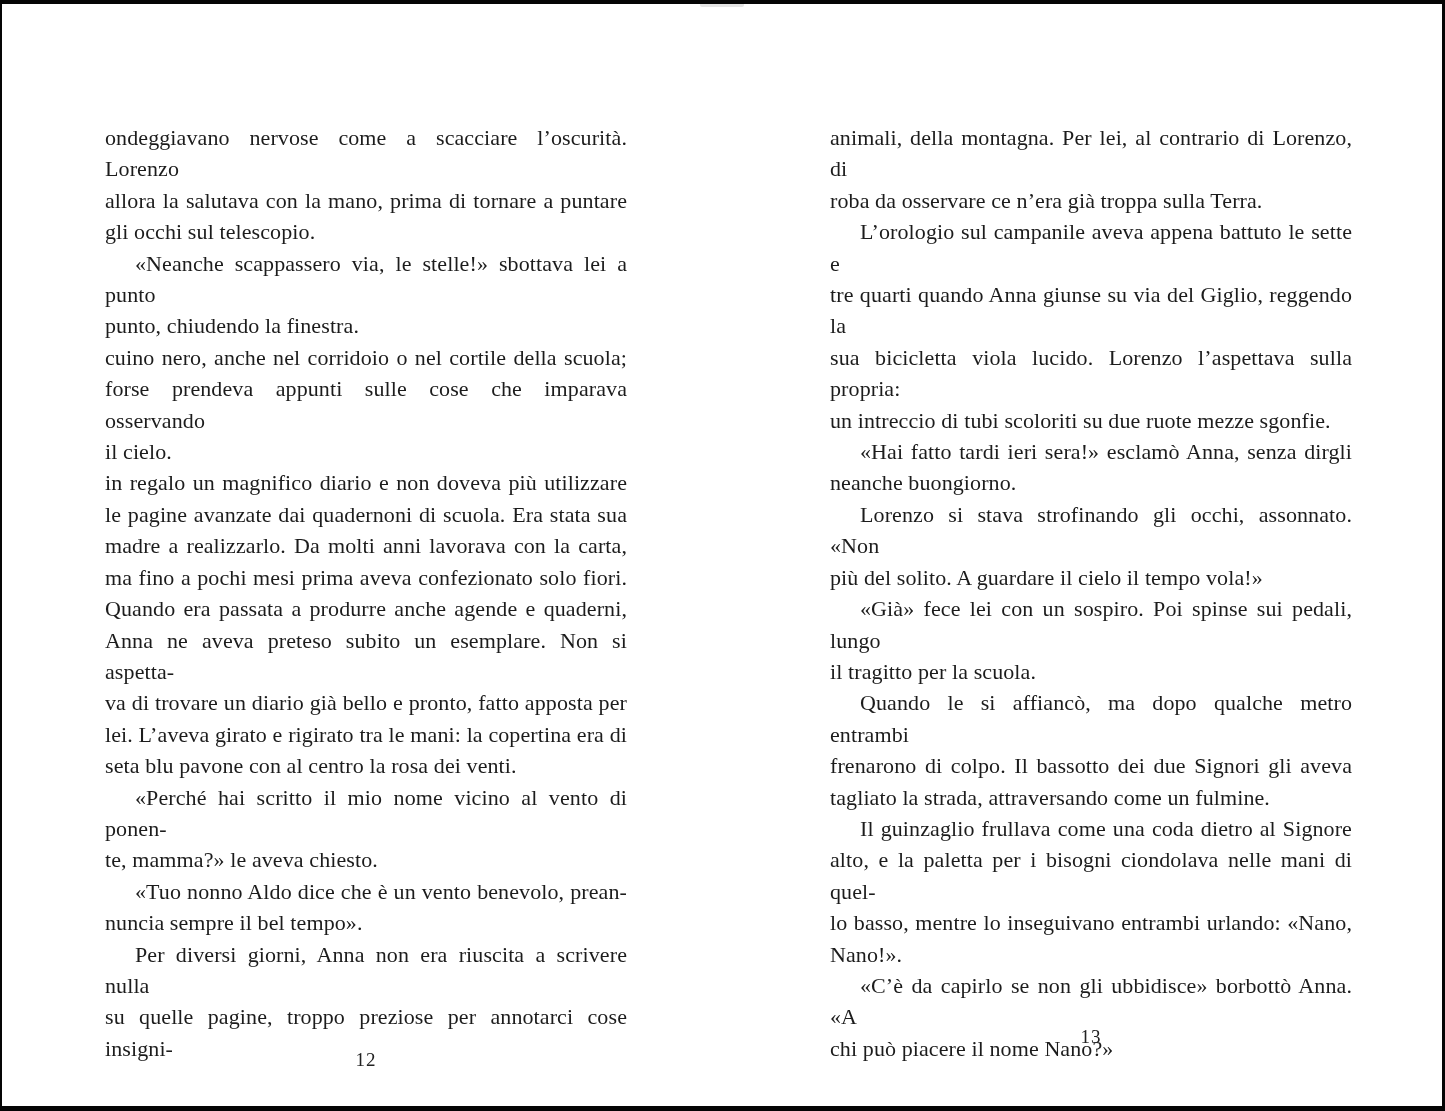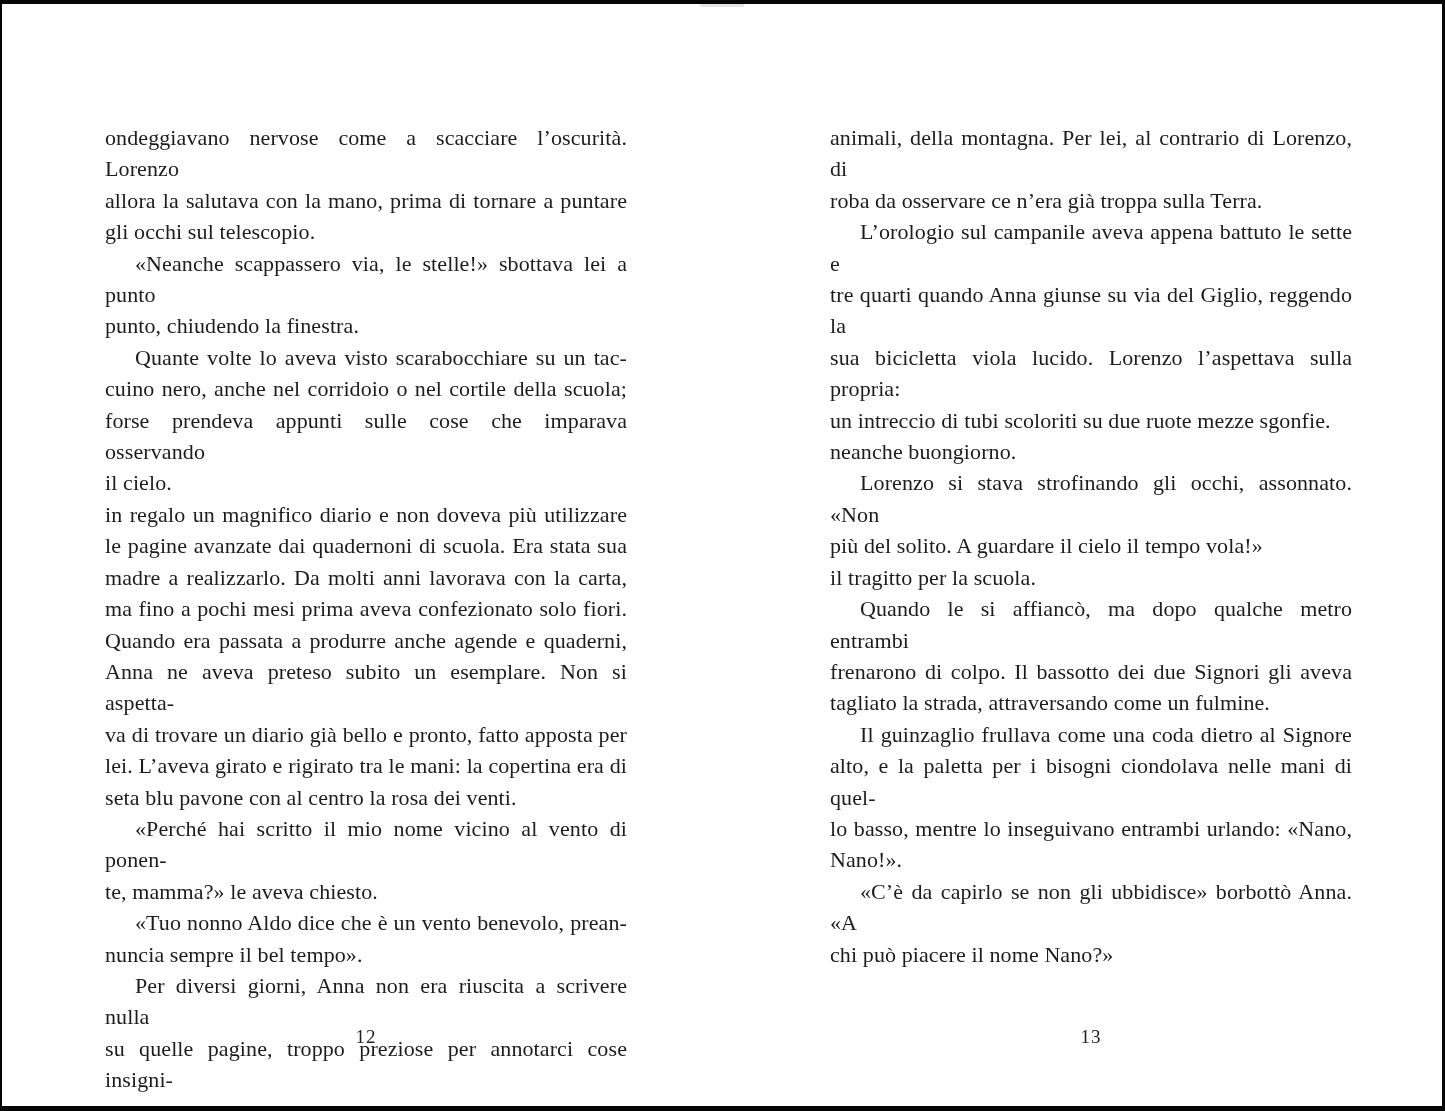--- a/index.html
+++ b/index.html
@@ -50,35 +50,34 @@
   .line.indent { text-indent: 30px; }
   .pagenum {
     position: absolute;
     top: 1026px;
     width: 522px;
     text-align: center;
     font-size: 19px;
     letter-spacing: 1px;
     color: #222222;
   }
-  .pagenum.left  { left: 105px; }
+  .pagenum.left  { left: 105px; margin-top: 23px; }
   .pagenum.right { left: 830px; }
 </style>
 </head>
 <body>
 
 <div class="smudge"></div>
 
 <div class="text-col left" id="left-lines">
     <div class="line">ondeggiavano nervose come a scacciare l’oscurità. Lorenzo</div>
     <div class="line">allora la salutava con la mano, prima di tornare a puntare</div>
     <div class="line pend">gli occhi sul telescopio.</div>
     <div class="line indent">«Neanche scappassero via, le stelle!» sbottava lei a punto</div>
     <div class="line pend">punto, chiudendo la finestra.</div>
-    <div class="line indent">Quante volte lo aveva visto scarabocchiare su un tac-</div>
     <div class="line">cuino nero, anche nel corridoio o nel cortile della scuola;</div>
     <div class="line">forse prendeva appunti sulle cose che imparava osservando</div>
     <div class="line pend">il cielo.</div>
     <div class="line">in regalo un magnifico diario e non doveva più utilizzare</div>
     <div class="line">le pagine avanzate dai quadernoni di scuola. Era stata sua</div>
     <div class="line">madre a realizzarlo. Da molti anni lavorava con la carta,</div>
     <div class="line">ma fino a pochi mesi prima aveva confezionato solo fiori.</div>
     <div class="line">Quando era passata a produrre anche agende e quaderni,</div>
     <div class="line">Anna ne aveva preteso subito un esemplare. Non si aspetta-</div>
     <div class="line">va di trovare un diario già bello e pronto, fatto apposta per</div>
@@ -92,23 +91,25 @@
     <div class="line">su quelle pagine, troppo preziose per annotarci cose insigni-</div>
   </div>
 
 <div class="text-col right" id="right-lines">
     <div class="line">animali, della montagna. Per lei, al contrario di Lorenzo, di</div>
     <div class="line pend">roba da osservare ce n’era già troppa sulla Terra.</div>
     <div class="line indent">L’orologio sul campanile aveva appena battuto le sette e</div>
     <div class="line">tre quarti quando Anna giunse su via del Giglio, reggendo la</div>
     <div class="line">sua bicicletta viola lucido. Lorenzo l’aspettava sulla propria:</div>
     <div class="line pend">un intreccio di tubi scoloriti su due ruote mezze sgonfie.</div>
+    <div class="line indent">«Hai fatto tardi ieri sera!» esclamò Anna, senza dirgli</div>
     <div class="line pend">neanche buongiorno.</div>
     <div class="line indent">Lorenzo si stava strofinando gli occhi, assonnato. «Non</div>
     <div class="line pend">più del solito. A guardare il cielo il tempo vola!»</div>
+    <div class="line indent">«Già» fece lei con un sospiro. Poi spinse sui pedali, lungo</div>
     <div class="line pend">il tragitto per la scuola.</div>
     <div class="line indent">Quando le si affiancò, ma dopo qualche metro entrambi</div>
     <div class="line">frenarono di colpo. Il bassotto dei due Signori gli aveva</div>
     <div class="line pend">tagliato la strada, attraversando come un fulmine.</div>
     <div class="line indent">Il guinzaglio frullava come una coda dietro al Signore</div>
     <div class="line">alto, e la paletta per i bisogni ciondolava nelle mani di quel-</div>
     <div class="line">lo basso, mentre lo inseguivano entrambi urlando: «Nano,</div>
     <div class="line pend">Nano!».</div>
     <div class="line indent">«C’è da capirlo se non gli ubbidisce» borbottò Anna. «A</div>
     <div class="line pend">chi può piacere il nome Nano?»</div>

